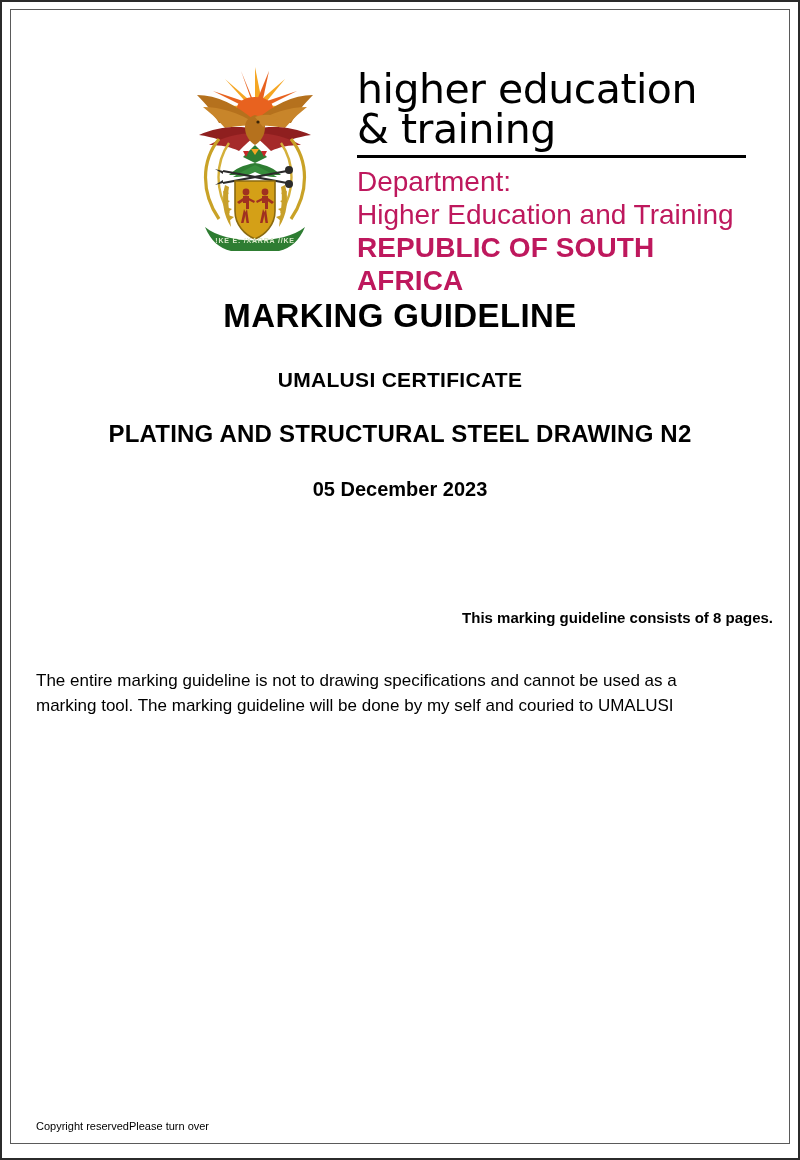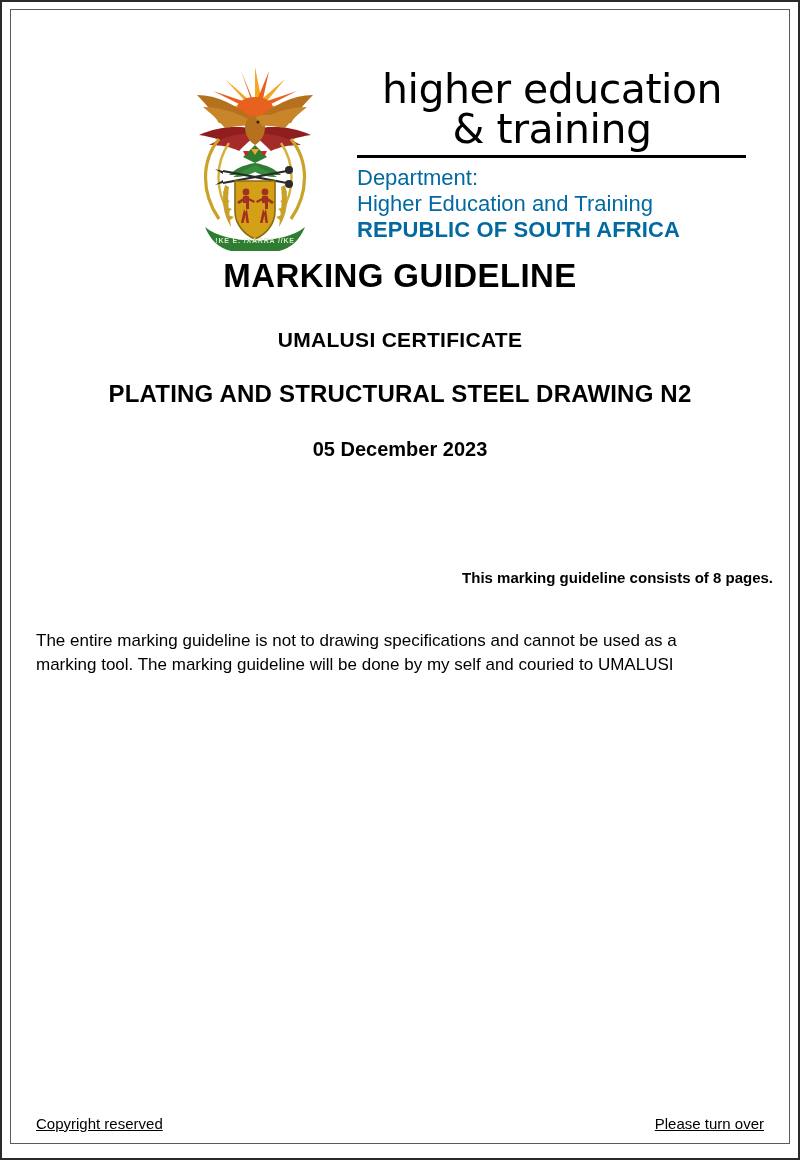--- a/index.html
+++ b/index.html
@@ -64,35 +64,34 @@
     width: 390px;
   }
   .dept-wordmark {
     font-family: "DejaVu Sans", sans-serif;
     font-size: 41px;
     line-height: 0.98;
     letter-spacing: -0.5px;
     font-weight: 400;
     color: #000000;
     white-space: nowrap;
-    text-align: center;
   }
   .dept-wordmark .line2 { display: block; }
   .dept-rule {
     height: 3px;
     background: #000000;
     margin-top: 6px;
     margin-bottom: 7px;
     width: 389px;
   }
   .dept-sub {
     font-family: "Liberation Sans", sans-serif;
-    font-size: 22px;
+    font-size: 28px;
     line-height: 1.18;
-    color: #0369a1;
+    color: #be185d;
   }
   .dept-sub .strong { font-weight: bold; letter-spacing: 0.1px; }
 
   
   .titles { text-align: center; }
   .doc-title {
     font-size: 33px;
     font-weight: bold;
     letter-spacing: 0.4px;
   }
@@ -132,23 +131,21 @@
 
   
   .footer {
     position: absolute;
     left: 0;
     right: 0;
     bottom: 11px;
     padding: 0 25px;
     box-sizing: border-box;
     display: flex;
-    justify-content: space-between;
-    font-size: 15px;
-    text-decoration: underline;
+    font-size: 11px;
   }
 </style>
 </head>
 <body>
 
 <div class="page-outer">
   <div class="page-inner">
     <div class="page-content">
 
       <div class="masthead">

